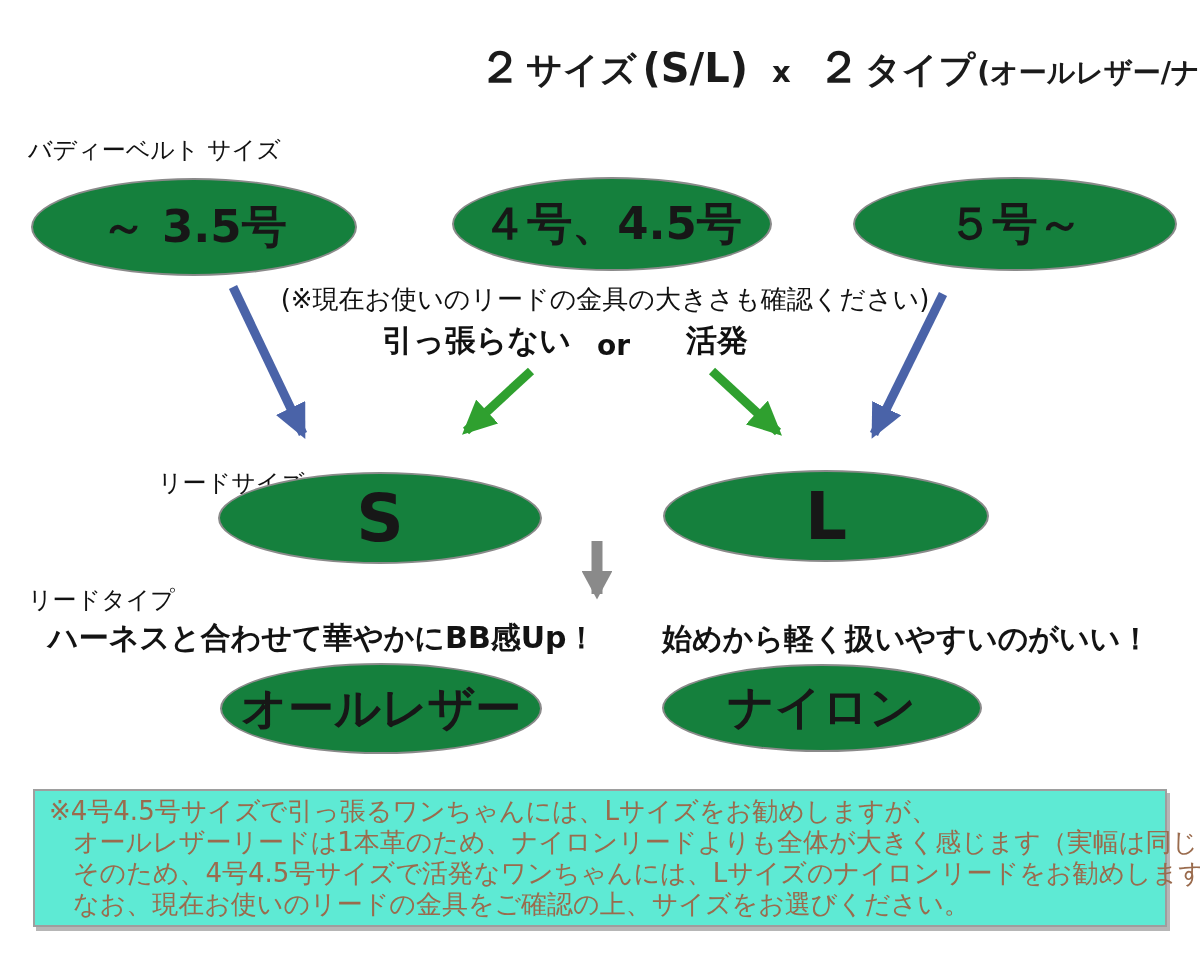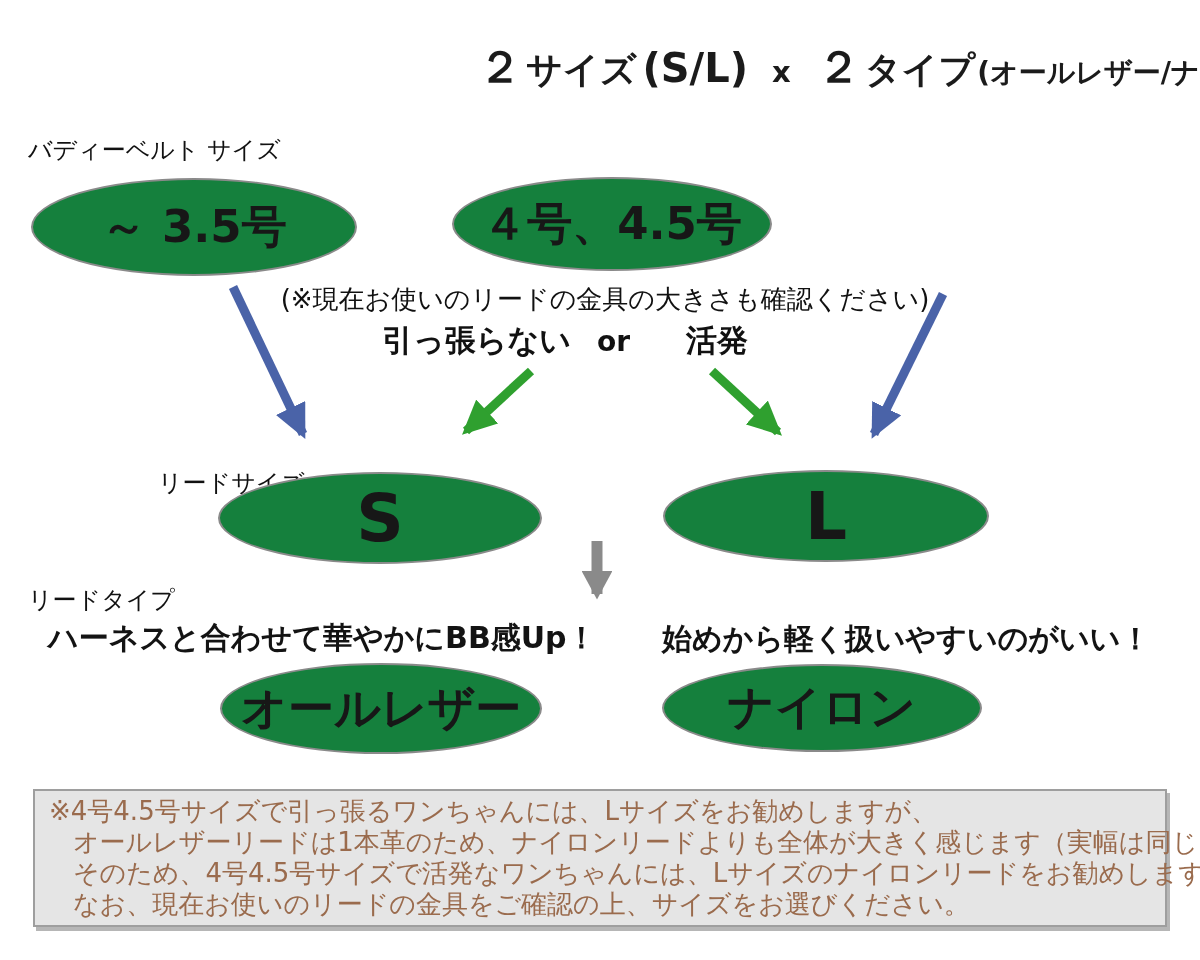--- a/index.html
+++ b/index.html
@@ -20,30 +20,30 @@
 
   .ellipse{position:absolute;border:2px solid #8a8a8a;border-radius:50%;
            display:flex;align-items:center;justify-content:center;
            font-weight:700;color:#171717;background:#15803d;}
   .belt-e{font-size:45px;}
   .size-e{font-size:66px;font-weight:600;}
   .type-e{font-size:46px;}
 
   .note{position:absolute;left:250px;top:282px;width:710px;text-align:center;
         font-size:26px;font-weight:500;color:#111;}
-  .temperament{position:absolute;left:382px;top:320px;display:flex;align-items:center;
+  .temperament{position:absolute;left:382px;top:320px;display:flex;align-items:flex-end;
                font-weight:700;color:#111;}
   .temp-word{font-size:31px;}
   .temp-or{font-size:28px;margin:0 56px 0 26px;}
 
   .caption{position:absolute;font-size:30px;font-weight:700;color:#131313;white-space:nowrap;}
 
   .footnote{position:absolute;left:33px;top:789px;width:1102px;height:124px;
             border:2px solid #9e9e9e;box-shadow:3px 4px 0 rgba(110,110,110,0.5);
-            background:#e5e5e5;padding:5px 14px;
+            background:#5eead4;padding:5px 14px;
             font-size:26px;line-height:31px;color:#9a6b4d;font-weight:500;}
   .footnote .line{white-space:nowrap;}
   .footnote .indent{padding-left:24px;}
 
   svg.arrows{position:absolute;left:0;top:0;pointer-events:none;}
 </style>
 </head>
 <body>
 
 <div class="canvas">
@@ -56,20 +56,21 @@
     <span class="sub-x">x</span>
     <span class="sub-num">２</span>
     <span class="sub-word">タイプ</span>
     <span class="sub-paren2">(オールレザー/ナイロン)</span>
   </div>
 
   <div class="small-label" style="left:28px;top:134px;">バディーベルト サイズ</div>
 
   <div class="ellipse belt-e" style="left:31px;top:178px;width:322px;height:94px;">～ 3.5号</div>
   <div class="ellipse belt-e" style="left:452px;top:177px;width:316px;height:90px;">４号、4.5号</div>
+  <div class="ellipse belt-e" style="left:853px;top:177px;width:320px;height:90px;">５号～</div>
 
   <div class="note">(※現在お使いのリードの金具の大きさも確認ください)</div>
 
   <div class="temperament">
     <span class="temp-word">引っ張らない</span>
     <span class="temp-or">or</span>
     <span class="temp-word">活発</span>
   </div>
 
   <svg class="arrows" width="1200" height="960">

